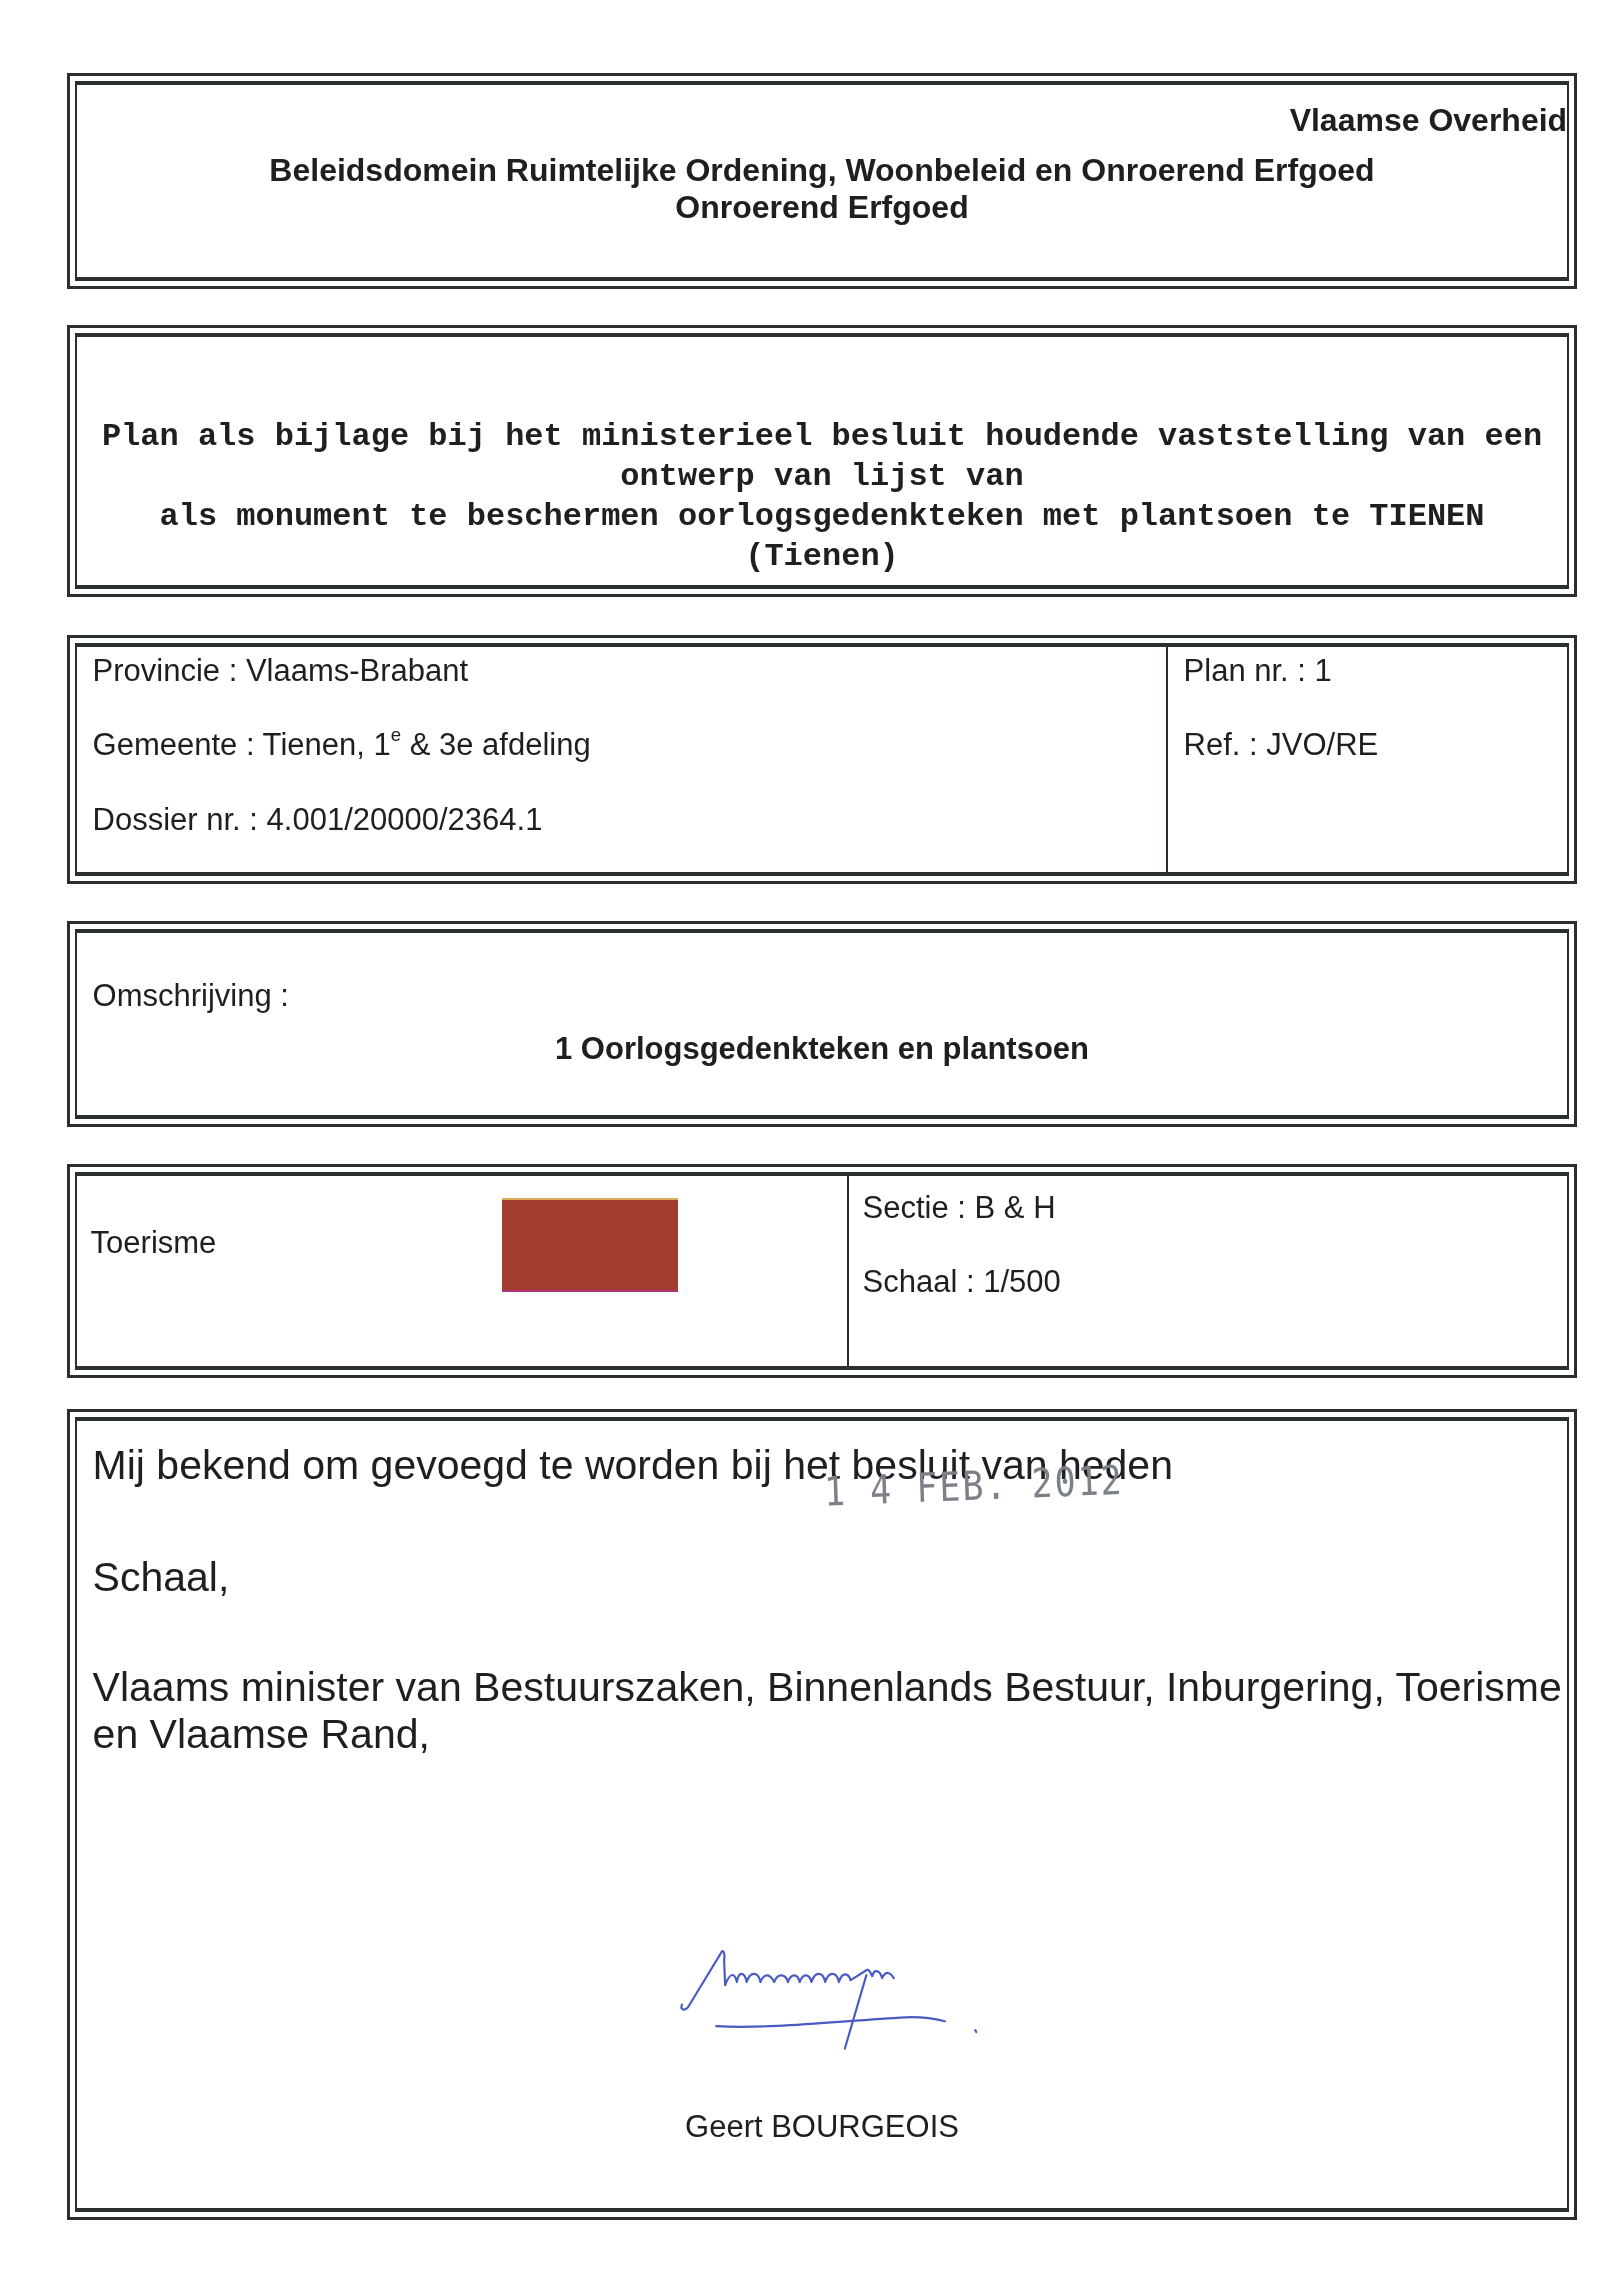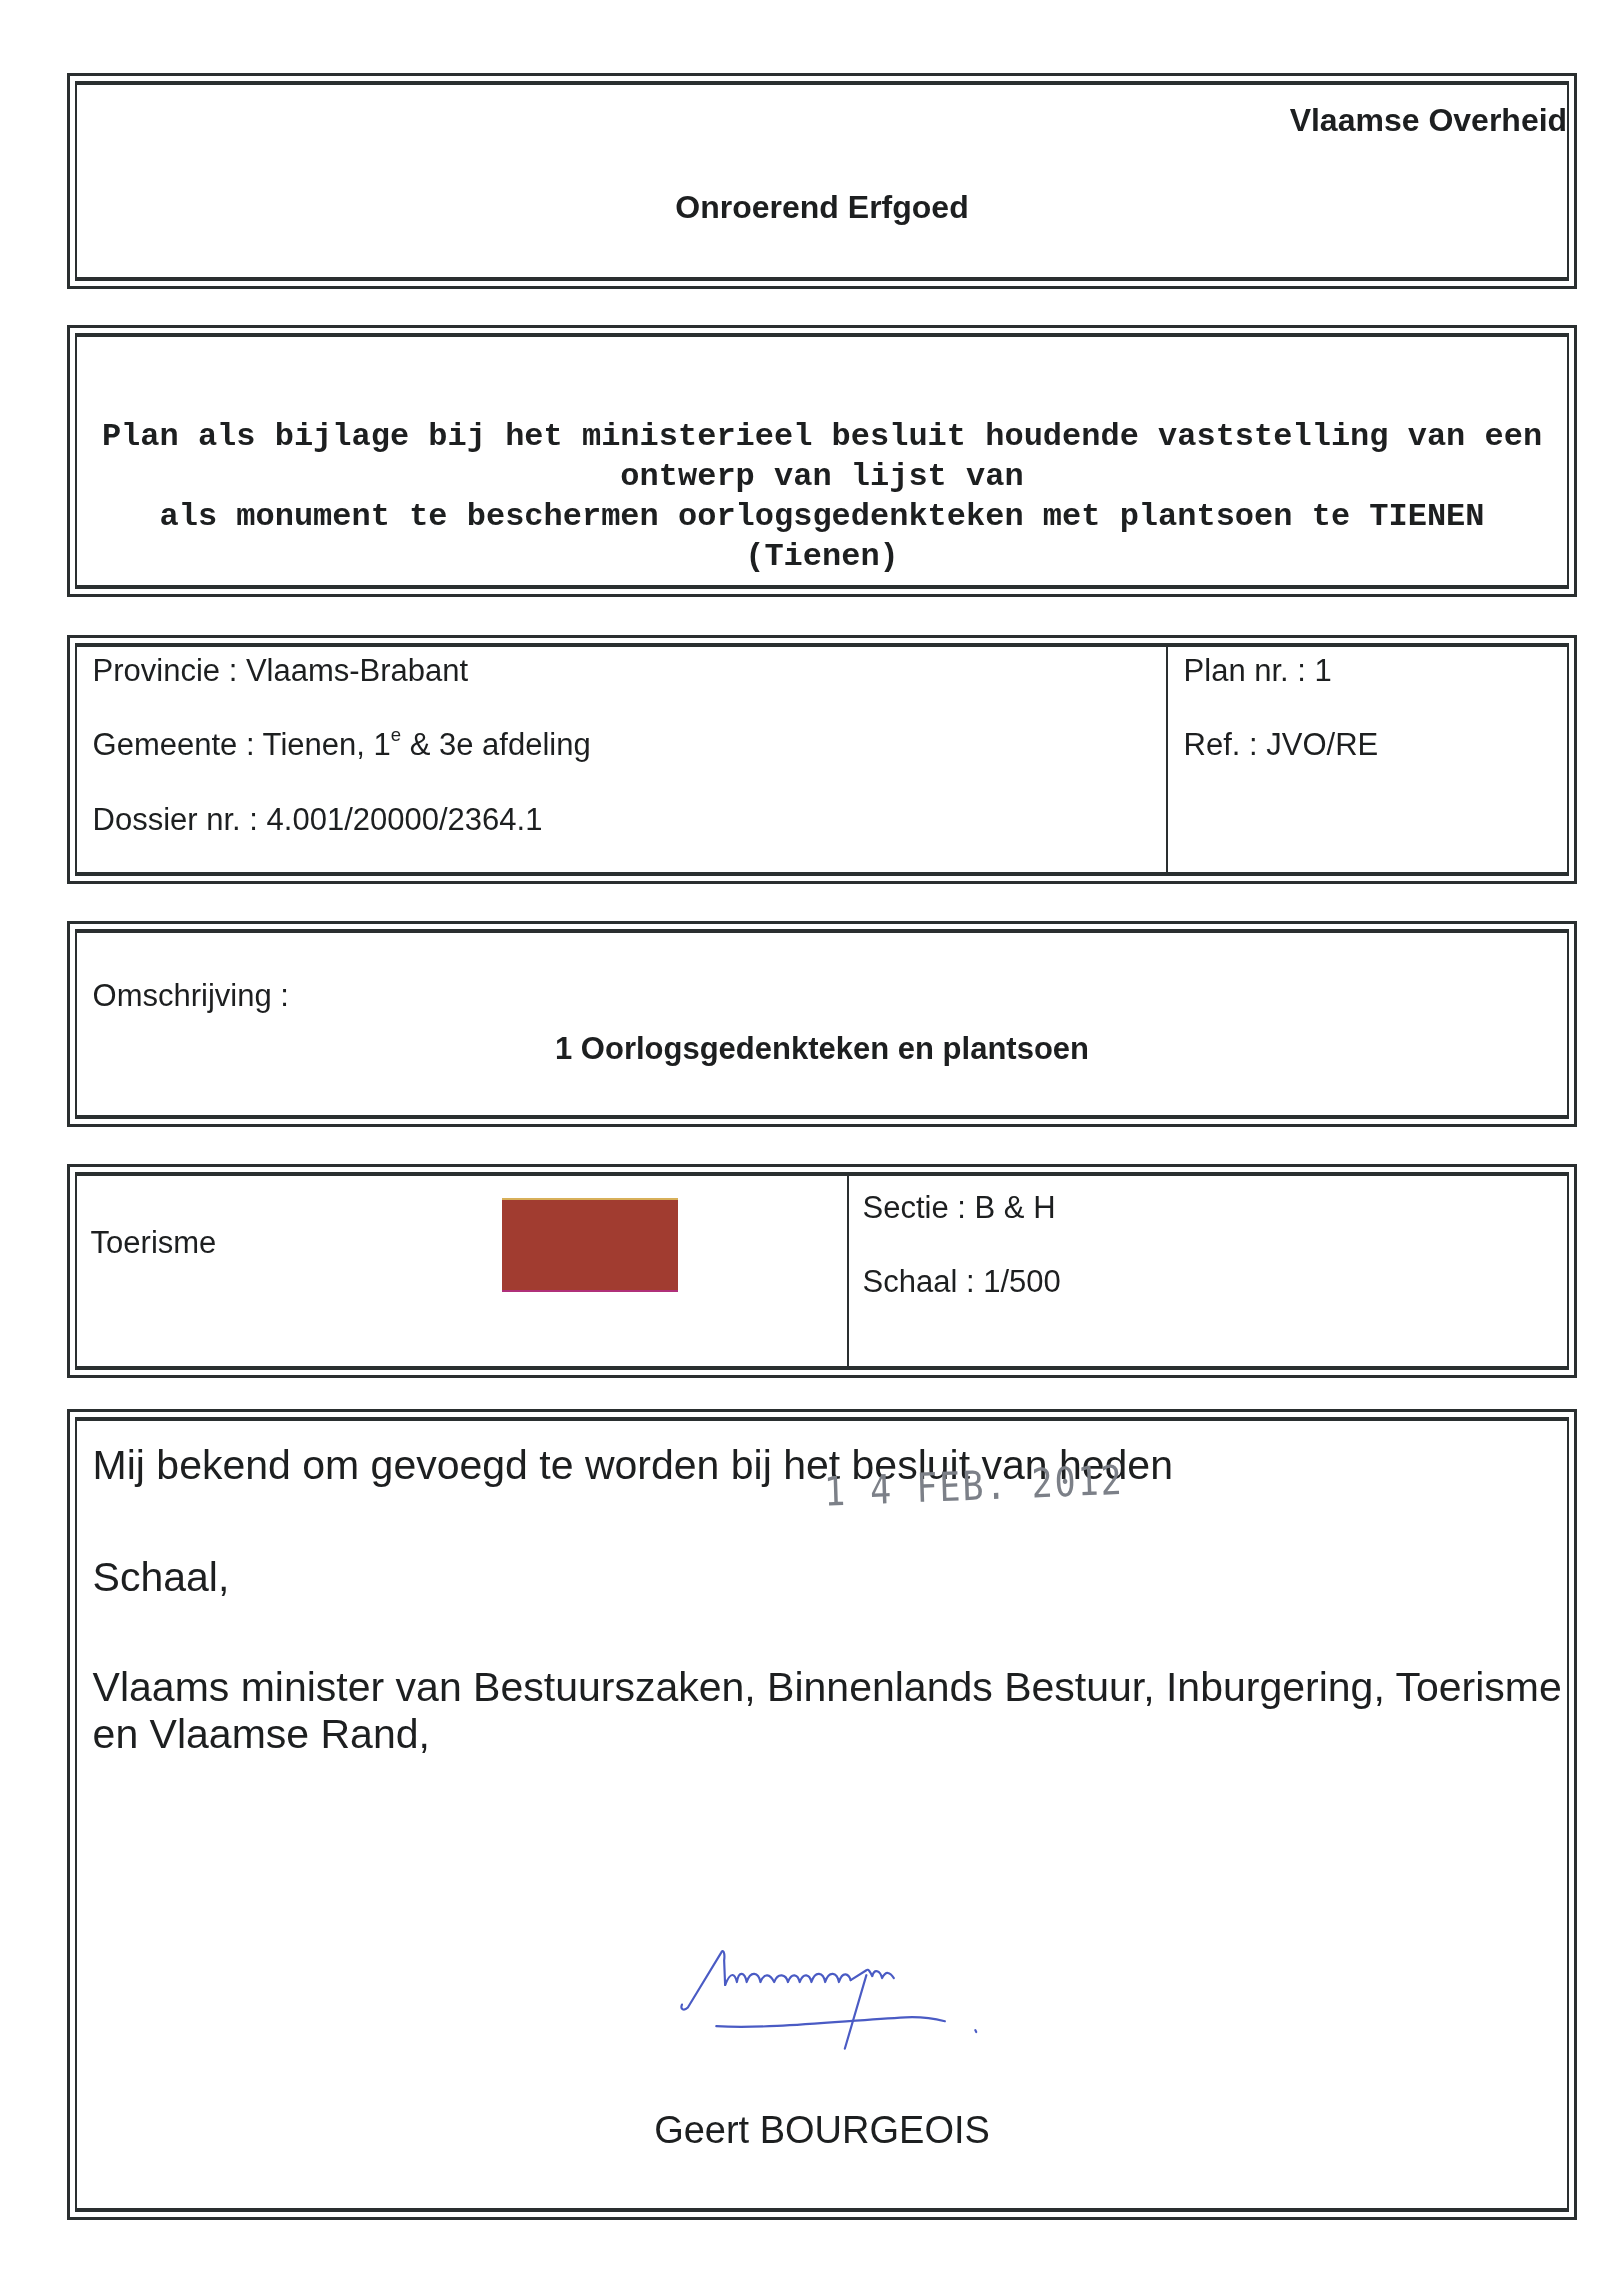--- a/index.html
+++ b/index.html
@@ -71,28 +71,29 @@
       left: 747px;
       top: 51px;
       font-family: "DejaVu Sans Mono", "Liberation Mono", monospace;
       font-size: 35px;
       color: #7c8088;
       letter-spacing: 2px;
       transform: scaleY(1.15) rotate(-2deg);
       transform-origin: left center;
     }
     .signature { position: absolute; left: 603px; top: 510px; width: 412px; height: 157px; }
-    .signer { position: absolute; top: 688px; left: 0; right: 0; text-align: center; font-size: 38px; }
+    .signer { position: absolute; top: 688px; left: 0; right: 0; text-align: center; font-size: 31px; }
   </style>
 </head>
 <body>
 
 <div class="frame" id="f-header">
   <div class="frame-inner">
     <div class="line1">Vlaamse Overheid</div>
+    <div class="line2">Beleidsdomein Ruimtelijke Ordening, Woonbeleid en Onroerend Erfgoed</div>
     <div class="line3">Onroerend Erfgoed</div>
   </div>
 </div>
 
 <div class="frame" id="f-title">
   <div class="frame-inner">
     <div class="title">
       <div>Plan als bijlage bij het ministerieel besluit houdende vaststelling van een ontwerp van lijst van</div>
       <div>als monument te beschermen oorlogsgedenkteken met plantsoen te TIENEN (Tienen)</div>
     </div>

